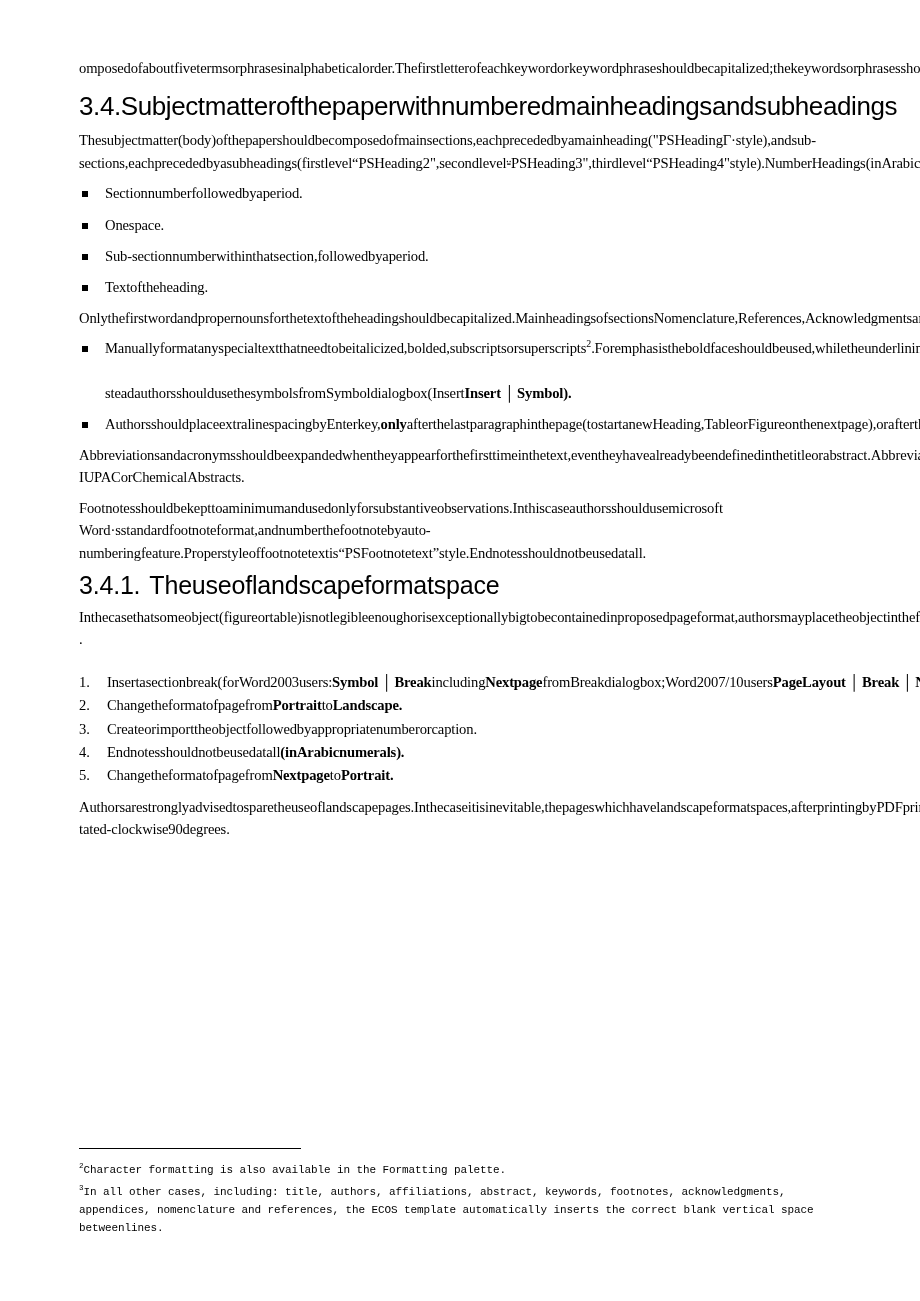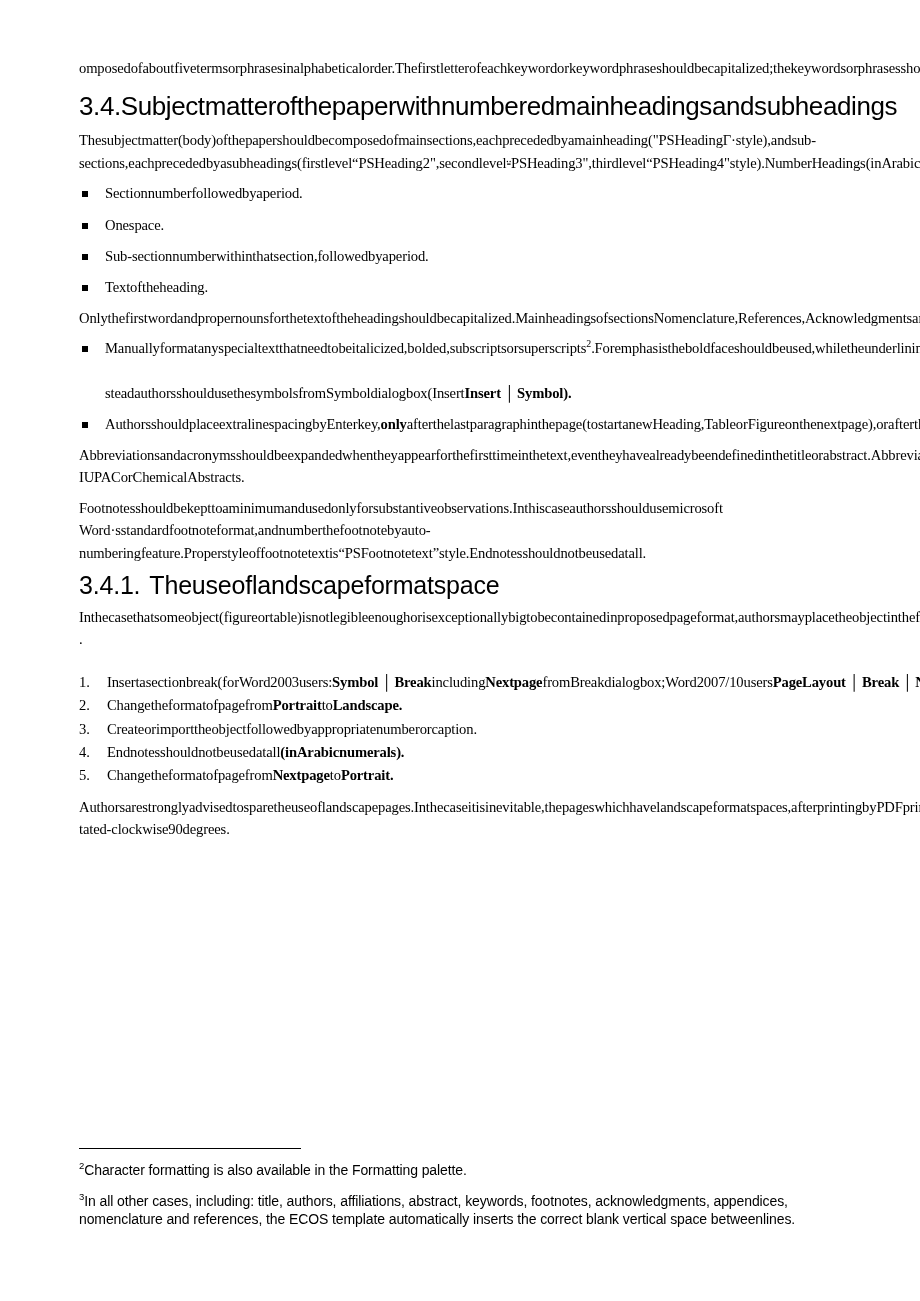--- a/index.html
+++ b/index.html
@@ -125,27 +125,27 @@
     top: 1148px;
     width: 764px;
   }
   .footnote-rule {
     width: 222px;
     height: 0;
     border-top: 1.3px solid #000;
     margin: 0 0 12px 0;
   }
   .footnote {
-    font-family: Liberation Sans, sans-serif;
-    font-size: 14px;
+    font-family: Liberation Mono, monospace;
+    font-size: 11px;
     line-height: 18px;
     letter-spacing: -0.1px;
     margin: 0;
   }
-  .footnote + .footnote { margin-top: 13px; }
+  .footnote + .footnote { margin-top: 4px; }
   sup { font-size: 0.68em; vertical-align: super; line-height: 0; }
   b, strong { font-weight: 700; }
   .nowrap-pipe { white-space: nowrap; }
 </style>
 </head>
 <body>
 
 <div class="page">
   <div class="content">
 

